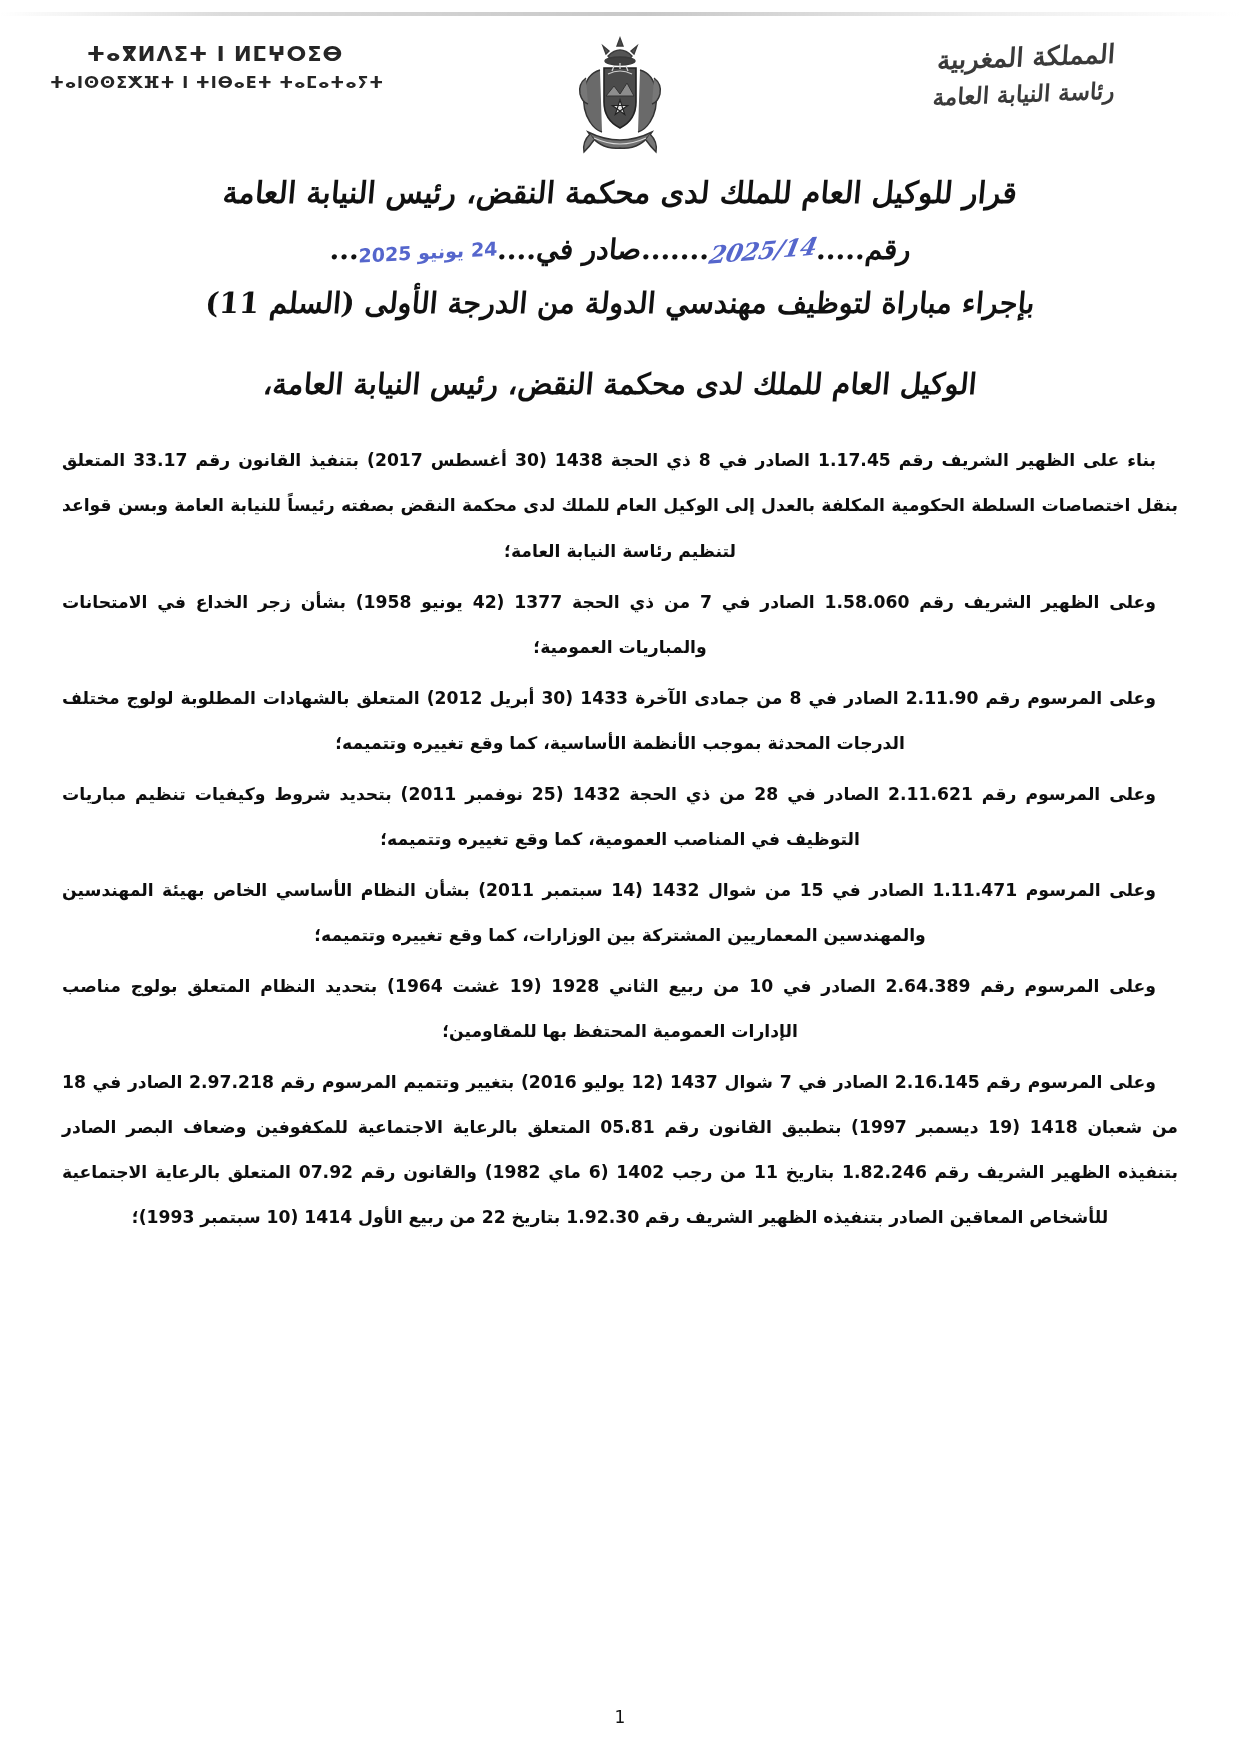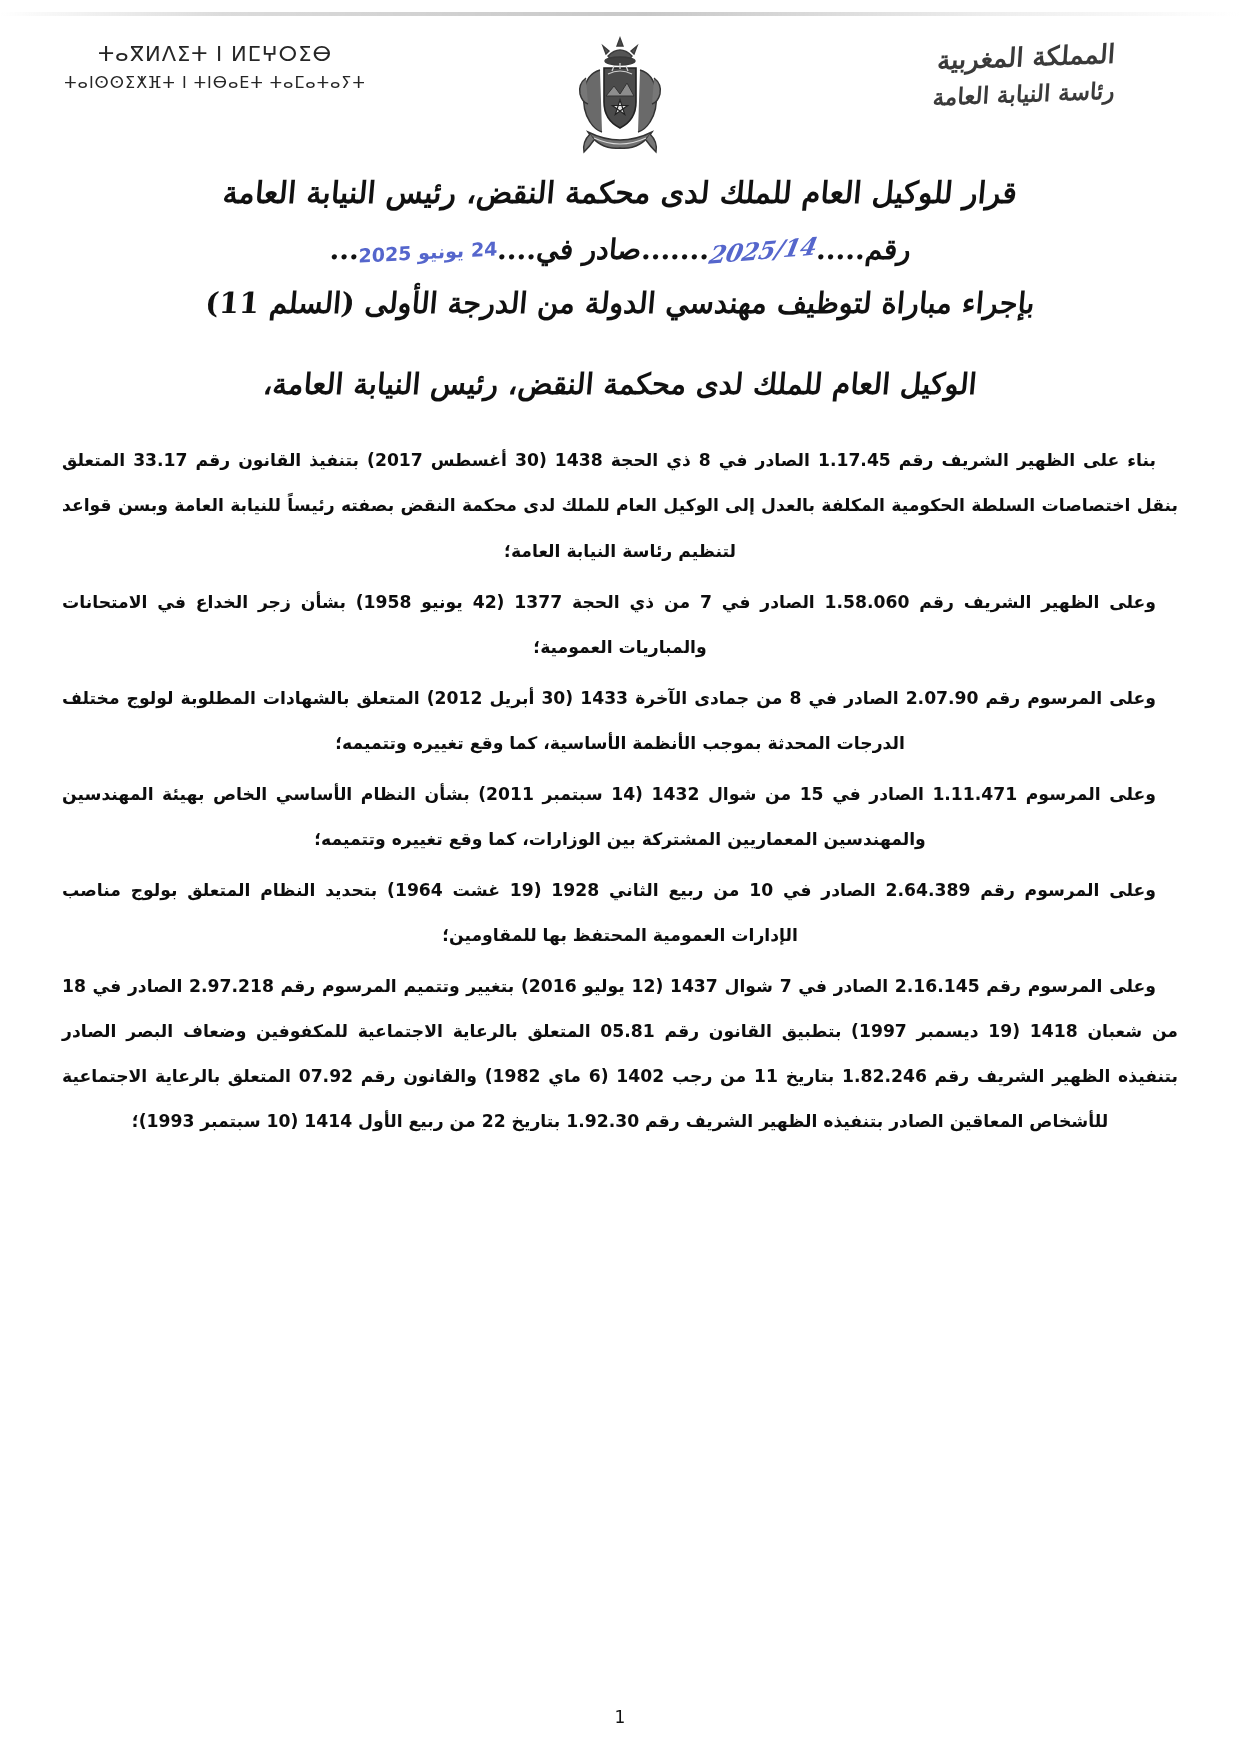--- a/index.html
+++ b/index.html
@@ -48,21 +48,21 @@
     box-sizing: border-box;
   }
 
   .hdr-block {
     width: 330px;
     text-align: center;
   }
 
   .tifinagh {
     font-family: "DejaVu Sans", sans-serif;
-    font-weight: 400;
+    font-weight: 700;
     font-size: 21px;
     letter-spacing: 1px;
     line-height: 1.55;
     color: #262626;
     direction: ltr;
     white-space: nowrap;
   }
   .tifinagh .t2 { font-size: 16px; }
 
   .arabic-hdr {
@@ -239,21 +239,22 @@
     </div>
 
     <div class="deco-line t-sub">بإجراء مباراة لتوظيف مهندسي الدولة من الدرجة الأولى (السلم 11)</div>
 
     <div class="deco-line addressee">الوكيل العام للملك لدى محكمة النقض، رئيس النيابة العامة،</div>
   </div>
 
   <div class="body-text">
     <p class="para">بناء على الظهير الشريف رقم 1.17.45 الصادر في 8 ذي الحجة 1438 (30 أغسطس 2017) بتنفيذ القانون رقم 33.17 المتعلق بنقل اختصاصات السلطة الحكومية المكلفة بالعدل إلى الوكيل العام للملك لدى محكمة النقض بصفته رئيساً للنيابة العامة وبسن قواعد لتنظيم رئاسة النيابة العامة؛</p>
     <p class="para">وعلى الظهير الشريف رقم 1.58.060 الصادر في 7 من ذي الحجة 1377 (42 يونيو 1958) بشأن زجر الخداع في الامتحانات والمباريات العمومية؛</p>
-    <p class="para">وعلى المرسوم رقم 2.07.90 الصادر في 8 من جمادى الآخرة 1433 (30 أبريل 2012) المتعلق بالشهادات المطلوبة لولوج مختلف الدرجات المحدثة بموجب الأنظمة الأساسية، كما وقع تغييره وتتميمه؛</p>
+    <p class="para">وعلى المرسوم رقم 2.11.90 الصادر في 8 من جمادى الآخرة 1433 (30 أبريل 2012) المتعلق بالشهادات المطلوبة لولوج مختلف الدرجات المحدثة بموجب الأنظمة الأساسية، كما وقع تغييره وتتميمه؛</p>
+    <p class="para">وعلى المرسوم رقم 2.11.621 الصادر في 28 من ذي الحجة 1432 (25 نوفمبر 2011) بتحديد شروط وكيفيات تنظيم مباريات التوظيف في المناصب العمومية، كما وقع تغييره وتتميمه؛</p>
     <p class="para">وعلى المرسوم 1.11.471 الصادر في 15 من شوال 1432 (14 سبتمبر 2011) بشأن النظام الأساسي الخاص بهيئة المهندسين والمهندسين المعماريين المشتركة بين الوزارات، كما وقع تغييره وتتميمه؛</p>
     <p class="para">وعلى المرسوم رقم 2.64.389 الصادر في 10 من ربيع الثاني 1928 (19 غشت 1964) بتحديد النظام المتعلق بولوج مناصب الإدارات العمومية المحتفظ بها للمقاومين؛</p>
     <p class="para">وعلى المرسوم رقم 2.16.145 الصادر في 7 شوال 1437 (12 يوليو 2016) بتغيير وتتميم المرسوم رقم 2.97.218 الصادر في 18 من شعبان 1418 (19 ديسمبر 1997) بتطبيق القانون رقم 05.81 المتعلق بالرعاية الاجتماعية للمكفوفين وضعاف البصر الصادر بتنفيذه الظهير الشريف رقم 1.82.246 بتاريخ 11 من رجب 1402 (6 ماي 1982) والقانون رقم 07.92 المتعلق بالرعاية الاجتماعية للأشخاص المعاقين الصادر بتنفيذه الظهير الشريف رقم 1.92.30 بتاريخ 22 من ربيع الأول 1414 (10 سبتمبر 1993)؛</p>
   </div>
 
   <div class="page-number">1</div>
 
 </div>
 
 </body></html>

